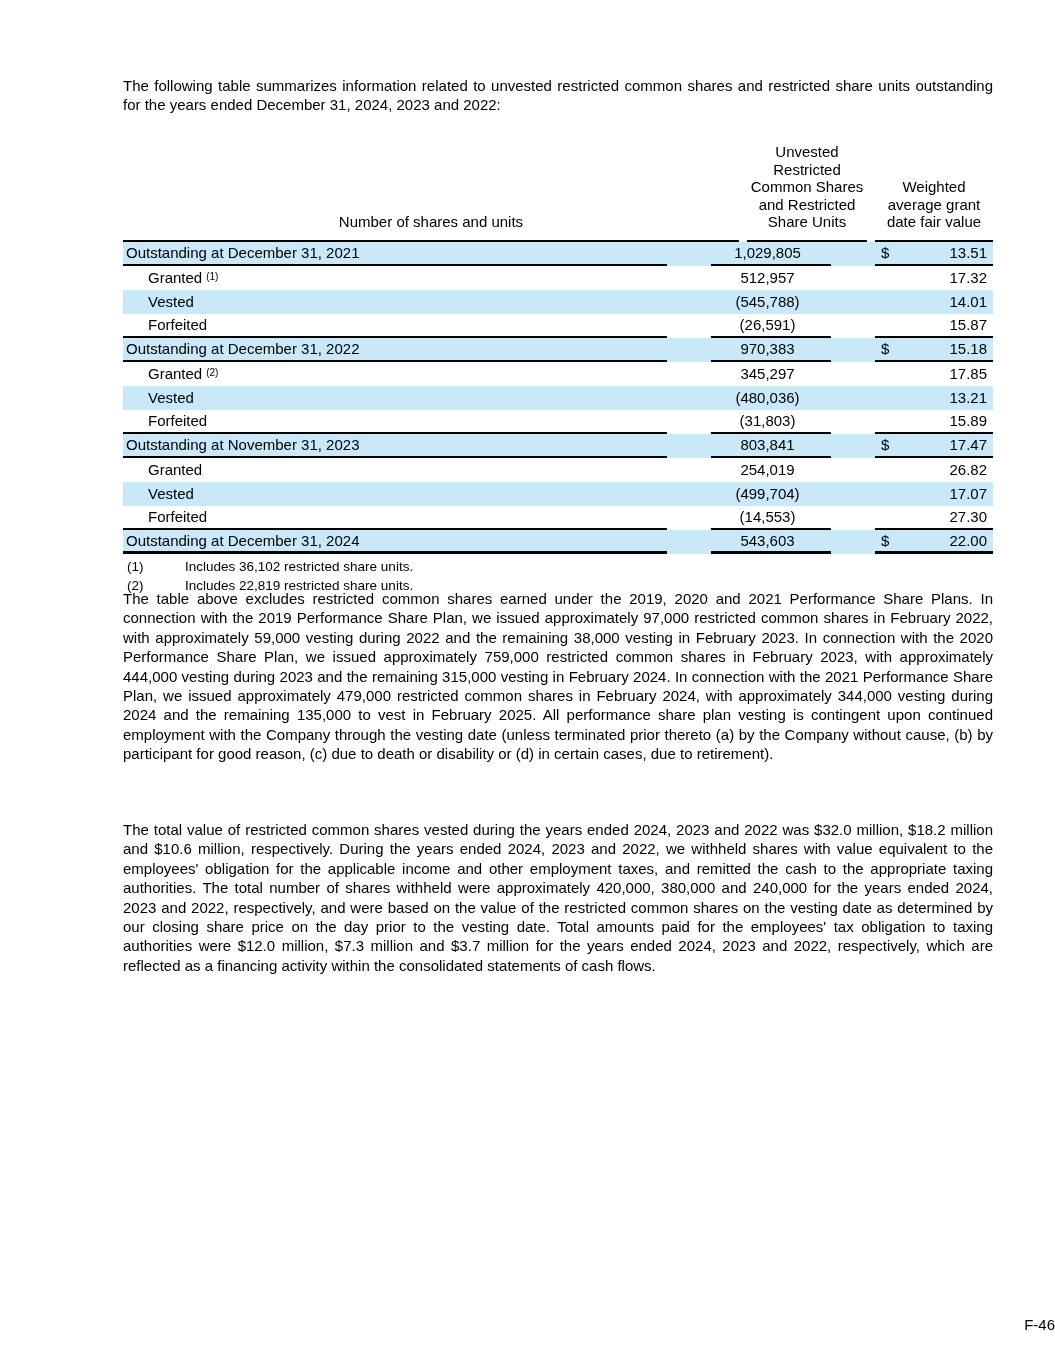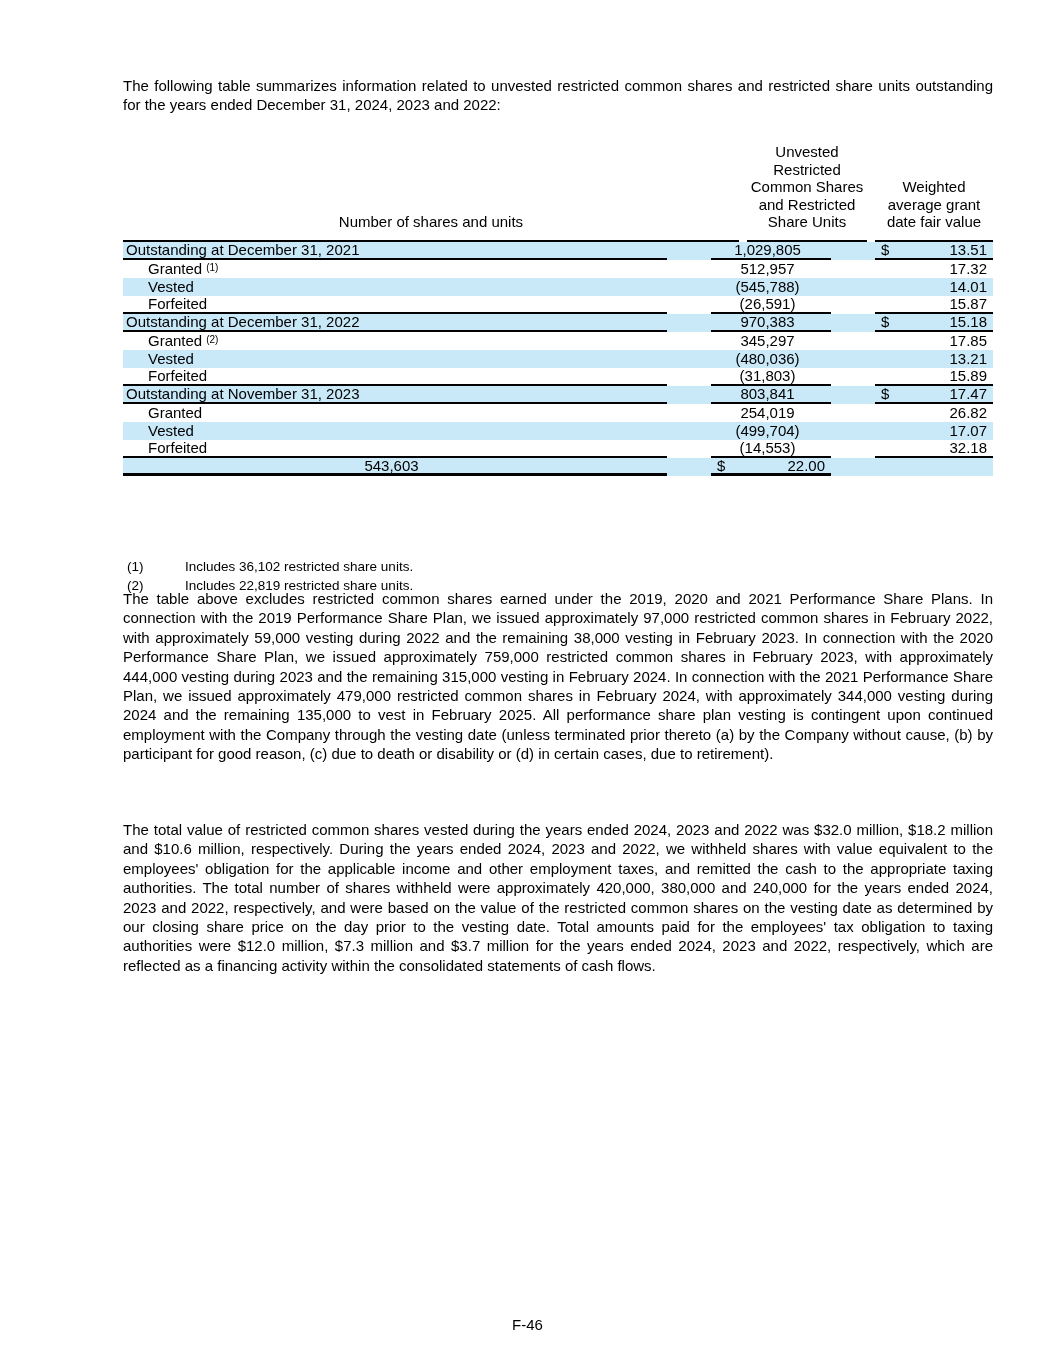--- a/index.html
+++ b/index.html
@@ -28,21 +28,21 @@
     display: grid;
     grid-template-columns: 1fr 120px 118px;
     column-gap: 8px;
   }
   .th {
     display: flex; align-items: flex-end; justify-content: center;
     text-align: center; line-height: 17.5px;
     border-bottom: 2.5px solid #000;
     padding-bottom: 9px;
   }
-  .tr { height: 18px; gap: 44px; }
+  .tr { height: 24px; gap: 44px; }
   .tr.hl { background: #c9e8f8; }
   .td { display: flex; align-items: center; overflow: hidden; white-space: nowrap; }
   .td.label { padding-left: 3px; }
   .tr.indent .td.label { padding-left: 25px; }
   .td.label sup { font-size: 10px; margin-left: 4px; transform: translateY(-1px); }
   .td.num { justify-content: center; padding-right: 7px; }
   .td.fair { justify-content: space-between; padding-left: 6px; padding-right: 6px; }
   .tr.rule .td { border-bottom: 2.5px solid #000; }
   .tr.rule-thick .td { border-bottom: 3.5px solid #000; }
 
@@ -50,21 +50,21 @@
   .footnotes {
     position: absolute; left: 127px; top: 557px; width: 860px;
     font-size: 13.5px; line-height: 19px;
   }
   .fn { display: flex; }
   .fn-marker { width: 58px; flex-shrink: 0; }
 
   
   .page-footer {
     position: absolute; top: 1316px; left: 0; width: 100%;
-    text-align: center;
+    text-align: right;
   }
 </style>
 </head>
 <body>
 
 <p id="intro" class="para">The following table summarizes information related to unvested restricted common shares and restricted share units outstanding for the years ended December 31, 2024, 2023 and 2022:</p>
 
 <div class="fintable">
   <div class="thead">
     <div class="th">Number of shares and units</div>
@@ -218,24 +218,28 @@
       <div class="tr indent rule">
     <div class="td label">
           <span>Forfeited</span>
           <sup></sup>
         </div>
     <div class="td num">
           <span>(14,553)</span>
         </div>
     <div class="td fair">
           <span></span>
-          <span>32.18</span>
+          <span>27.30</span>
         </div>
   </div>
       <div class="tr hl rule-thick">
+    <div class="td label">
+          <span>Outstanding at December 31, 2024</span>
+          <sup></sup>
+        </div>
     <div class="td num">
           <span>543,603</span>
         </div>
     <div class="td fair">
           <span>$</span>
           <span>22.00</span>
         </div>
   </div>
     </div>
 </div>

